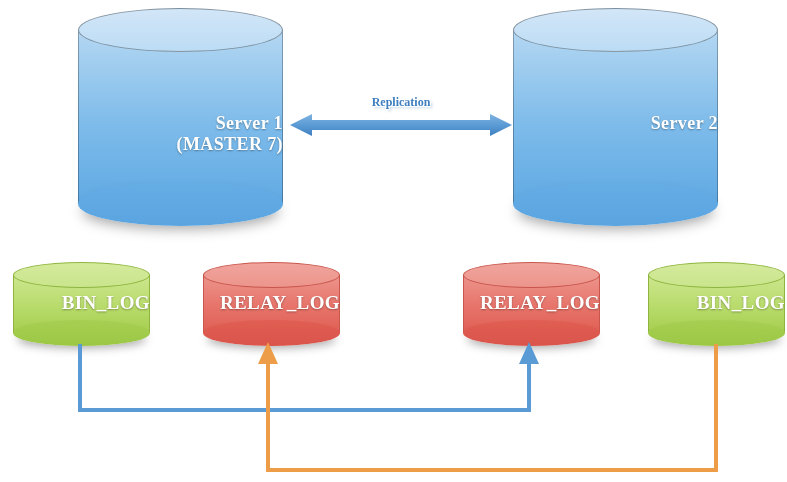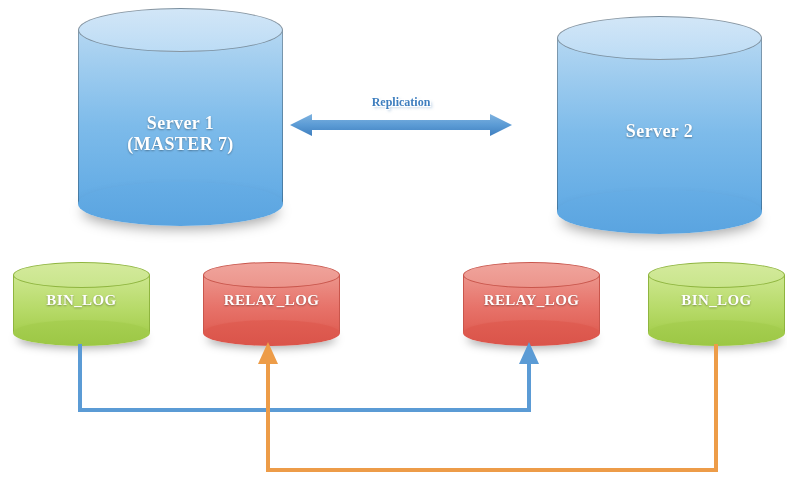--- a/index.html
+++ b/index.html
@@ -25,45 +25,45 @@
     border:1px solid rgba(0,0,0,.35);
     box-sizing:border-box;
   }
   .cyl .bot{
     position:absolute;left:0;right:0;bottom:0;
     border-radius:50%;
     box-sizing:border-box;
   }
   .cyl .label{
     position:absolute;left:0;right:0;
-    text-align:center;
+    text-align:right;
     color:#ffffff;
     font-weight:bold;
     letter-spacing:.4px;
     text-shadow:0 1px 2px rgba(0,0,0,.35);
     line-height:1.18;
     pointer-events:none;
   }
 
   
   .server{width:205px;height:218px;}
   .server .top{height:44px;background:linear-gradient(180deg,#d2e6f7 0%,#bcdcf5 100%);}
   .server .body{top:22px;bottom:22px;background:linear-gradient(180deg,#b4d7f2 0%,#7dbbea 55%,#61aae4 100%);}
   .server .bot{height:44px;background:linear-gradient(180deg,#66ade5 0%,#5aa4e0 100%);
                box-shadow:0 7px 13px -4px rgba(0,0,0,.35);}
   .server .label{top:105px;font-size:18px;}
   #server1{left:78px;top:8px;}
-  #server2{left:513px;top:16px;margin-left:44px;}
+  #server2{left:513px;top:8px;}
 
   
   .log{width:137px;height:84px;}
   .log .top{height:26px;}
   .log .body{top:13px;bottom:13px;}
   .log .bot{height:26px;box-shadow:0 6px 10px -4px rgba(0,0,0,.35);}
-  .log .label{top:30px;font-size:15px;}
+  .log .label{top:30px;font-size:19px;}
 
   .green .top{background:linear-gradient(180deg,#d4ea9c 0%,#c9e58c 100%);border-color:#8fb53f;}
   .green .body{background:linear-gradient(180deg,#cde78f 0%,#b8db6b 55%,#a6cf4f 100%);
                border-left-color:#8fb53f;border-right-color:#8fb53f;}
   .green .bot{background:linear-gradient(180deg,#a7cf52 0%,#9cc745 100%);}
 
   .red .top{background:linear-gradient(180deg,#f0a49c 0%,#ec958c 100%);border-color:#c9564c;}
   .red .body{background:linear-gradient(180deg,#ec958c 0%,#e7736a 55%,#e05f54 100%);
              border-left-color:#c9564c;border-right-color:#c9564c;}
   .red .bot{background:linear-gradient(180deg,#e05e53 0%,#da544a 100%);}

